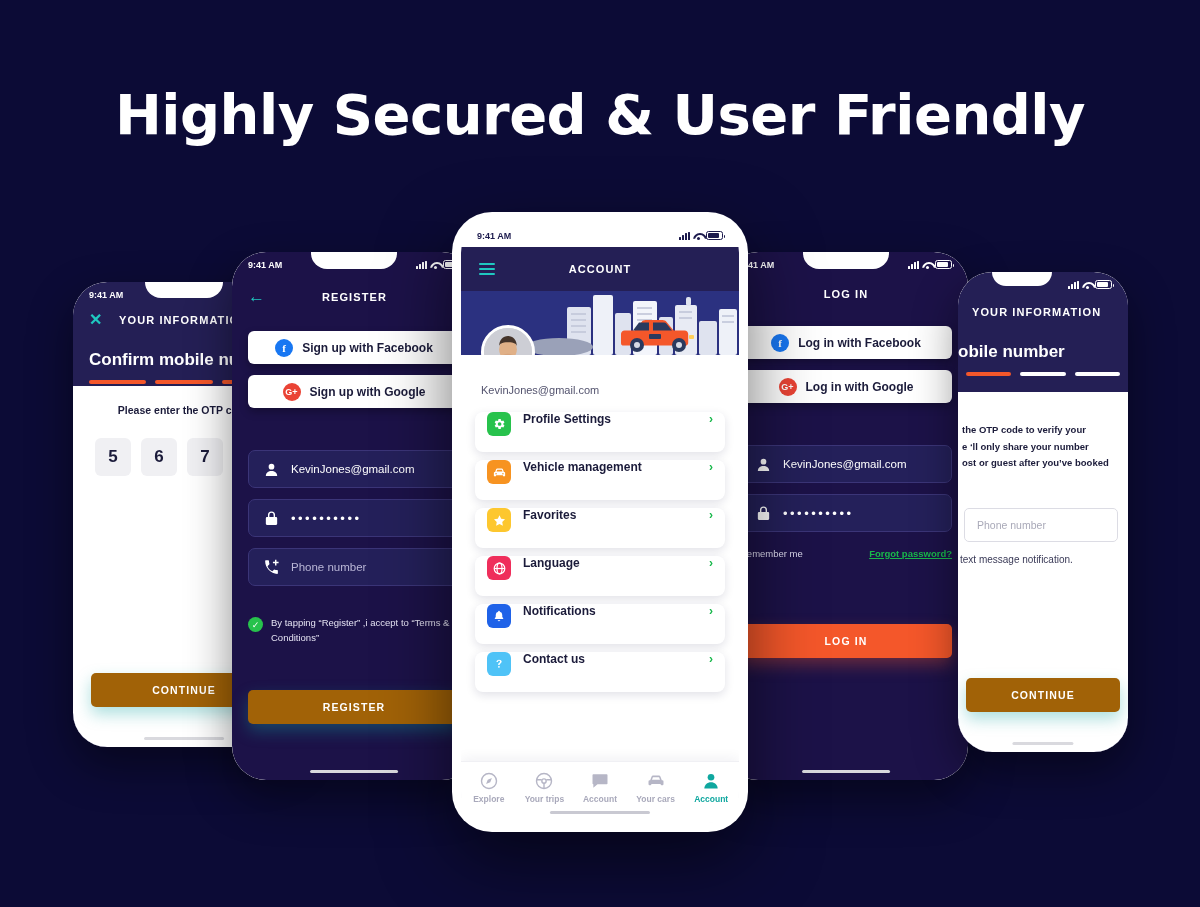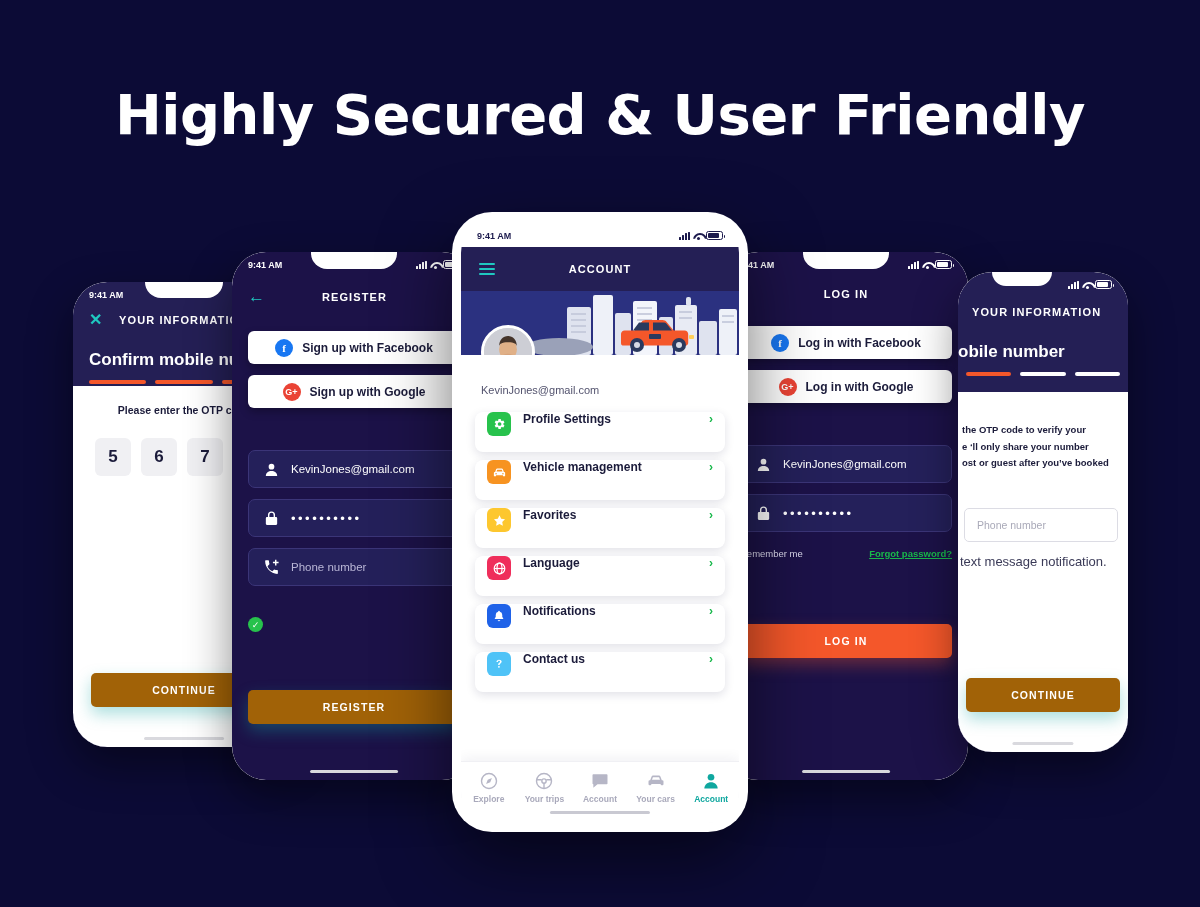--- a/index.html
+++ b/index.html
@@ -292,20 +292,21 @@
           <svg class="ficon" viewBox="0 0 24 24" fill="currentColor">
             <path d="M6.6 10.8c1.4 2.8 3.8 5.1 6.6 6.6l2.2-2.2c.3-.3.7-.4 1-.2 1.2.4 2.4.6 3.6.6.6 0 1 .4 1 1V20c0 .6-.4 1-1 1C11.3 21 3 12.7 3 2.9c0-.6.4-1 1-1h3.4c.6 0 1 .4 1 1 0 1.3.2 2.5.6 3.6.1.4 0 .8-.2 1.1l-2.2 2.2z"></path>
             <path d="M17 1h2v3h3v2h-3v3h-2V6h-3V4h3z"></path>
           </svg>
           <span class="ph">Phone number</span>
         </div>
       </div>
 
       <div style="display:flex;gap:8px;padding:30px 16px 0 16px;align-items:flex-start;">
         <span style="width:15px;height:15px;border-radius:50%;background:#27c24c;color:#fff;font-size:9px;display:flex;align-items:center;justify-content:center;flex:0 0 auto;margin-top:1px;">✓</span>
+        <span style="font-size:9.5px;color:#e4e2f2;line-height:1.55;">By tapping “Register” ,i accept to “Terms &amp; Conditions”</span>
       </div>
 
       <div class="primary-btn teal" style="position:absolute;left:16px;right:16px;bottom:56px;">REGISTER</div>
       <div class="homebar"></div>
     </div>
   </div>
 
   <div class="phone" id="phone-login">
     <div class="screen">
       <div class="statusbar">
@@ -396,21 +397,21 @@
 
       <div class="body">
         <div style="padding:30px 8px 0 4px;font-size:9.5px;font-weight:700;color:#1b1b3a;line-height:1.75;white-space:nowrap;">
           <div>the OTP code to verify your</div>
           <div>e ‘ll only share your number</div>
           <div>ost or guest after you’ve booked</div>
         </div>
         <div style="margin:36px 10px 0 6px;height:34px;border:1px solid #dcdce4;border-radius:5px;display:flex;align-items:center;padding:0 12px;font-size:10.5px;color:#a9a9b8;">
           <span>Phone number</span>
         </div>
-        <div style="padding:12px 4px 0 2px;font-size:13px;color:#3a3a57;white-space:nowrap;">text message notification.</div>
+        <div style="padding:12px 4px 0 2px;font-size:10px;color:#3a3a57;white-space:nowrap;">text message notification.</div>
         <div class="primary-btn teal" style="position:absolute;left:8px;right:8px;bottom:40px;">CONTINUE</div>
         <div class="homebar"></div>
       </div>
     </div>
   </div>
 
   <div class="phone" id="phone-account">
     <div class="screen">
       <div class="statusbar dark-text" style="background:#fff;height:26px;">
         <span>9:41 AM</span>

